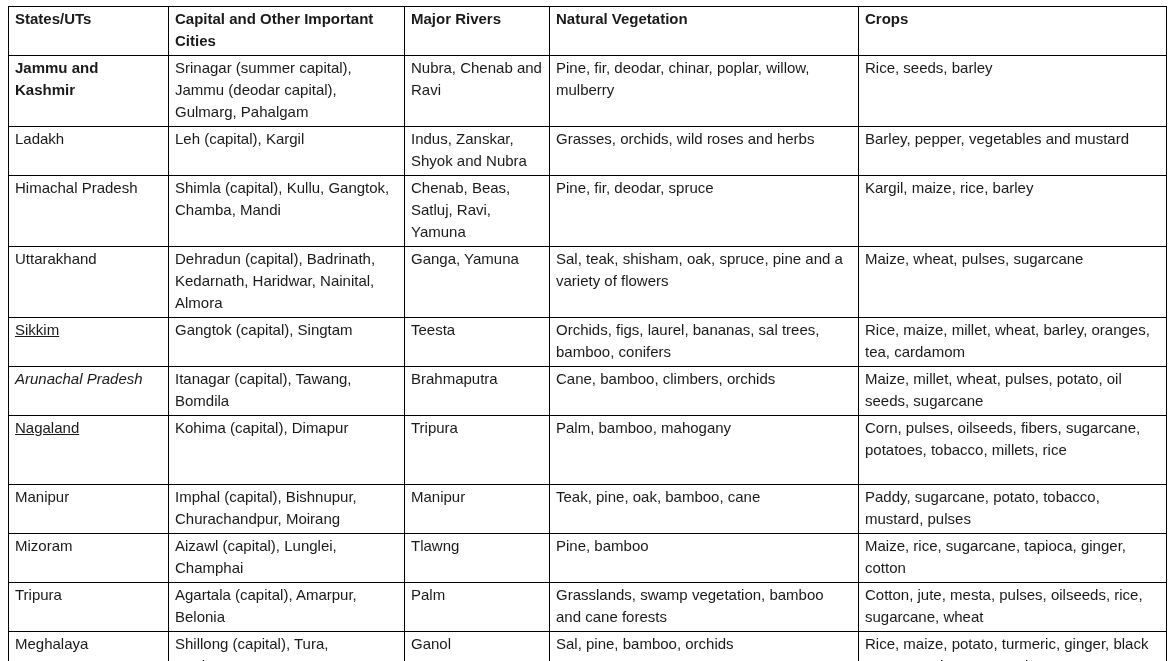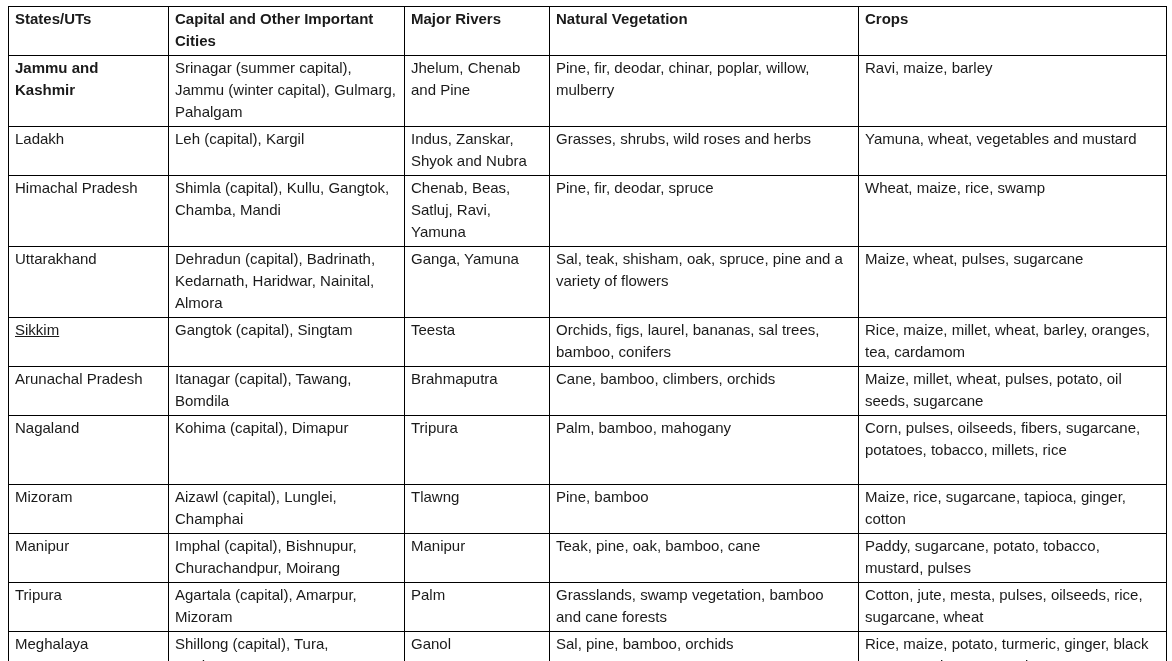--- a/index.html
+++ b/index.html
@@ -60,84 +60,84 @@
           <th>States/UTs</th>
           <th>Capital and Other Important Cities</th>
           <th>Major Rivers</th>
           <th>Natural Vegetation</th>
           <th>Crops</th>
         </tr>
     </thead>
     <tbody id="table-body">
         <tr>
           <td style="height: 64px; font-weight: bold;">Jammu and Kashmir</td>
-          <td>Srinagar (summer capital), Jammu (winter capital), Gulmarg, Pahalgam</td>
-          <td>Jhelum, Chenab and Pine</td>
+          <td>Srinagar (summer capital), Jammu (deodar capital), Gulmarg, Pahalgam</td>
+          <td>Nubra, Chenab and Ravi</td>
           <td>Pine, fir, deodar, chinar, poplar, willow, mulberry</td>
-          <td>Ravi, maize, barley</td>
+          <td>Rice, seeds, barley</td>
         </tr>
         <tr>
           <td style="height: 42px;">Ladakh</td>
           <td>Leh (capital), Kargil</td>
           <td>Indus, Zanskar, Shyok and Nubra</td>
-          <td>Grasses, shrubs, wild roses and herbs</td>
-          <td>Yamuna, wheat, vegetables and mustard</td>
+          <td>Grasses, orchids, wild roses and herbs</td>
+          <td>Barley, pepper, vegetables and mustard</td>
         </tr>
         <tr>
           <td style="height: 64px;">Himachal Pradesh</td>
           <td>Shimla (capital), Kullu, Gangtok, Chamba, Mandi</td>
           <td>Chenab, Beas, Satluj, Ravi, Yamuna</td>
           <td>Pine, fir, deodar, spruce</td>
-          <td>Wheat, maize, rice, swamp</td>
+          <td>Kargil, maize, rice, barley</td>
         </tr>
         <tr>
           <td style="height: 64px; margin-left: 48px;">Uttarakhand</td>
           <td>Dehradun (capital), Badrinath, Kedarnath, Haridwar, Nainital, Almora</td>
           <td>Ganga, Yamuna</td>
           <td>Sal, teak, shisham, oak, spruce, pine and a variety of flowers</td>
           <td>Maize, wheat, pulses, sugarcane</td>
         </tr>
         <tr>
           <td style="height: 42px; text-decoration: underline;">Sikkim</td>
           <td>Gangtok (capital), Singtam</td>
           <td>Teesta</td>
           <td>Orchids, figs, laurel, bananas, sal trees, bamboo, conifers</td>
           <td>Rice, maize, millet, wheat, barley, oranges, tea, cardamom</td>
         </tr>
         <tr>
-          <td style="height: 42px;">Arunachal Pradesh</td>
+          <td style="height: 42px; font-style: italic;">Arunachal Pradesh</td>
           <td>Itanagar (capital), Tawang, Bomdila</td>
           <td>Brahmaputra</td>
           <td>Cane, bamboo, climbers, orchids</td>
           <td>Maize, millet, wheat, pulses, potato, oil seeds, sugarcane</td>
         </tr>
         <tr>
-          <td style="height: 64px;">Nagaland</td>
+          <td style="height: 64px; text-decoration: underline;">Nagaland</td>
           <td>Kohima (capital), Dimapur</td>
           <td>Tripura</td>
           <td>Palm, bamboo, mahogany</td>
           <td>Corn, pulses, oilseeds, fibers, sugarcane, potatoes, tobacco, millets, rice</td>
+        </tr>
+        <tr>
+          <td style="height: 42px;">Manipur</td>
+          <td>Imphal (capital), Bishnupur, Churachandpur, Moirang</td>
+          <td>Manipur</td>
+          <td>Teak, pine, oak, bamboo, cane</td>
+          <td>Paddy, sugarcane, potato, tobacco, mustard, pulses</td>
         </tr>
         <tr>
           <td style="height: 42px;">Mizoram</td>
           <td>Aizawl (capital), Lunglei, Champhai</td>
           <td>Tlawng</td>
           <td>Pine, bamboo</td>
           <td>Maize, rice, sugarcane, tapioca, ginger, cotton</td>
         </tr>
         <tr>
-          <td style="height: 42px;">Manipur</td>
-          <td>Imphal (capital), Bishnupur, Churachandpur, Moirang</td>
-          <td>Manipur</td>
-          <td>Teak, pine, oak, bamboo, cane</td>
-          <td>Paddy, sugarcane, potato, tobacco, mustard, pulses</td>
-        </tr>
-        <tr>
           <td style="height: 42px;">Tripura</td>
-          <td>Agartala (capital), Amarpur, Mizoram</td>
+          <td>Agartala (capital), Amarpur, Belonia</td>
           <td>Palm</td>
           <td>Grasslands, swamp vegetation, bamboo and cane forests</td>
           <td>Cotton, jute, mesta, pulses, oilseeds, rice, sugarcane, wheat</td>
         </tr>
         <tr>
           <td style="height: 64px;">Meghalaya</td>
           <td>Shillong (capital), Tura, Baghmara</td>
           <td>Ganol</td>
           <td>Sal, pine, bamboo, orchids</td>
           <td>Rice, maize, potato, turmeric, ginger, black pepper, tapioca, cotton, jute, mesta, mustard, rapeseed</td>

